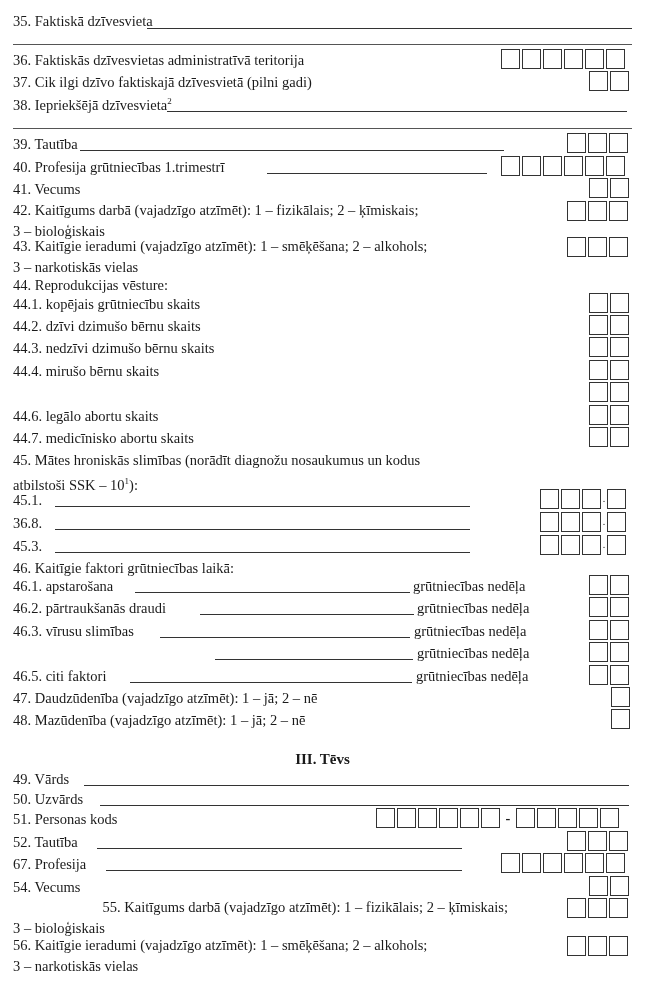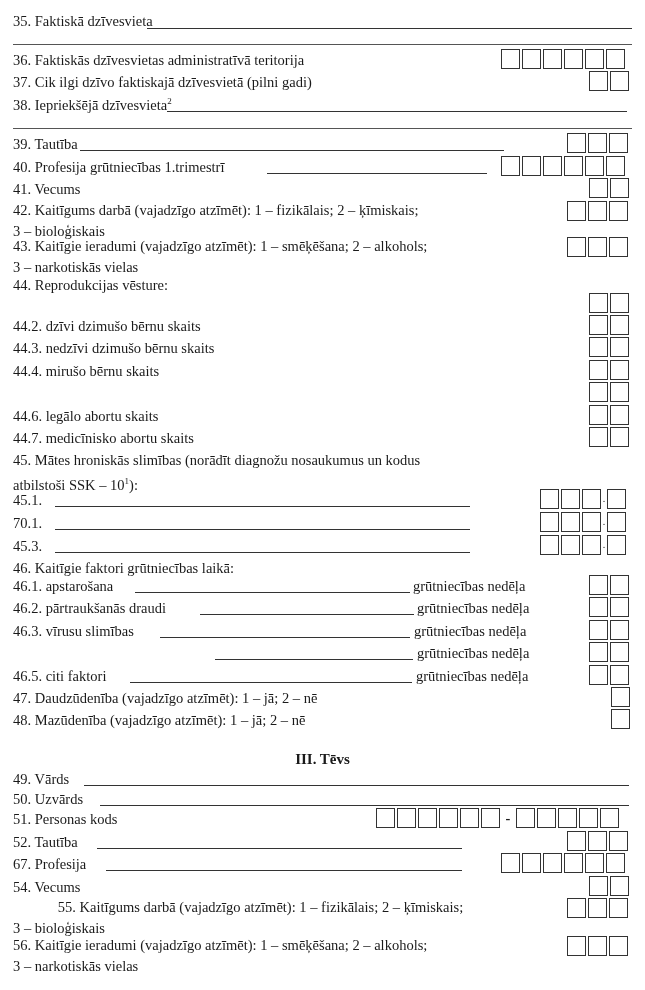--- a/index.html
+++ b/index.html
@@ -101,20 +101,21 @@
 <div class="boxes" style="left:567px; top:237px; position:absolute">
   <div class="box"></div>
     <div class="box"></div>
     <div class="box"></div>
 </div>
 
 <div class="row" style="top:274px">
   <span class="lbl">44. Reprodukcijas vēsture:</span>
 </div>
 <div class="row" style="top:293px">
+  <span class="lbl">44.1. kopējais grūtniecību skaits</span>
   <div class="boxes" style="left:589px">
       <div class="box"></div>
       <div class="box"></div>
     </div>
 </div>
 <div class="row" style="top:315px">
   <span class="lbl">44.2. dzīvi dzimušo bērnu skaits</span>
   <div class="boxes" style="left:589px">
       <div class="box"></div>
       <div class="box"></div>
@@ -165,21 +166,21 @@
   <div class="line" style="left:55px; width:415px; top:17px"></div>
   <div class="boxes" style="left:540px">
     <div class="box"></div>
       <div class="box"></div>
       <div class="box"></div>
       <div class="dot">.</div>
       <div class="box"></div>
   </div>
 </div>
 <div class="row" style="top:512px">
-  <span class="lbl">70.1.</span>
+  <span class="lbl">36.8.</span>
   <div class="line" style="left:55px; width:415px; top:17px"></div>
   <div class="boxes" style="left:540px">
     <div class="box"></div>
       <div class="box"></div>
       <div class="box"></div>
       <div class="dot">.</div>
       <div class="box"></div>
   </div>
 </div>
 <div class="row" style="top:535px">
@@ -309,21 +310,21 @@
 
 <div class="row" style="top:876px">
   <span class="lbl">54. Vecums</span>
   <div class="boxes" style="left:589px">
     <div class="box"></div>
       <div class="box"></div>
   </div>
 </div>
 
 <div class="wrap" style="top:897px">
-  <div style="text-align:center">55. Kaitīgums darbā (vajadzīgo atzīmēt): 1 – fizikālais; 2 – ķīmiskais;</div>
+  <div style="text-align:right">55. Kaitīgums darbā (vajadzīgo atzīmēt): 1 – fizikālais; 2 – ķīmiskais;</div>
   <div>3 – bioloģiskais</div>
 </div>
 <div class="boxes" style="left:567px; top:898px; position:absolute">
   <div class="box"></div>
     <div class="box"></div>
     <div class="box"></div>
 </div>
 
 <div class="wrap" style="top:935px">
   <div style="text-align:left">56. Kaitīgie ieradumi (vajadzīgo atzīmēt): 1 – smēķēšana; 2 – alkohols;</div>

